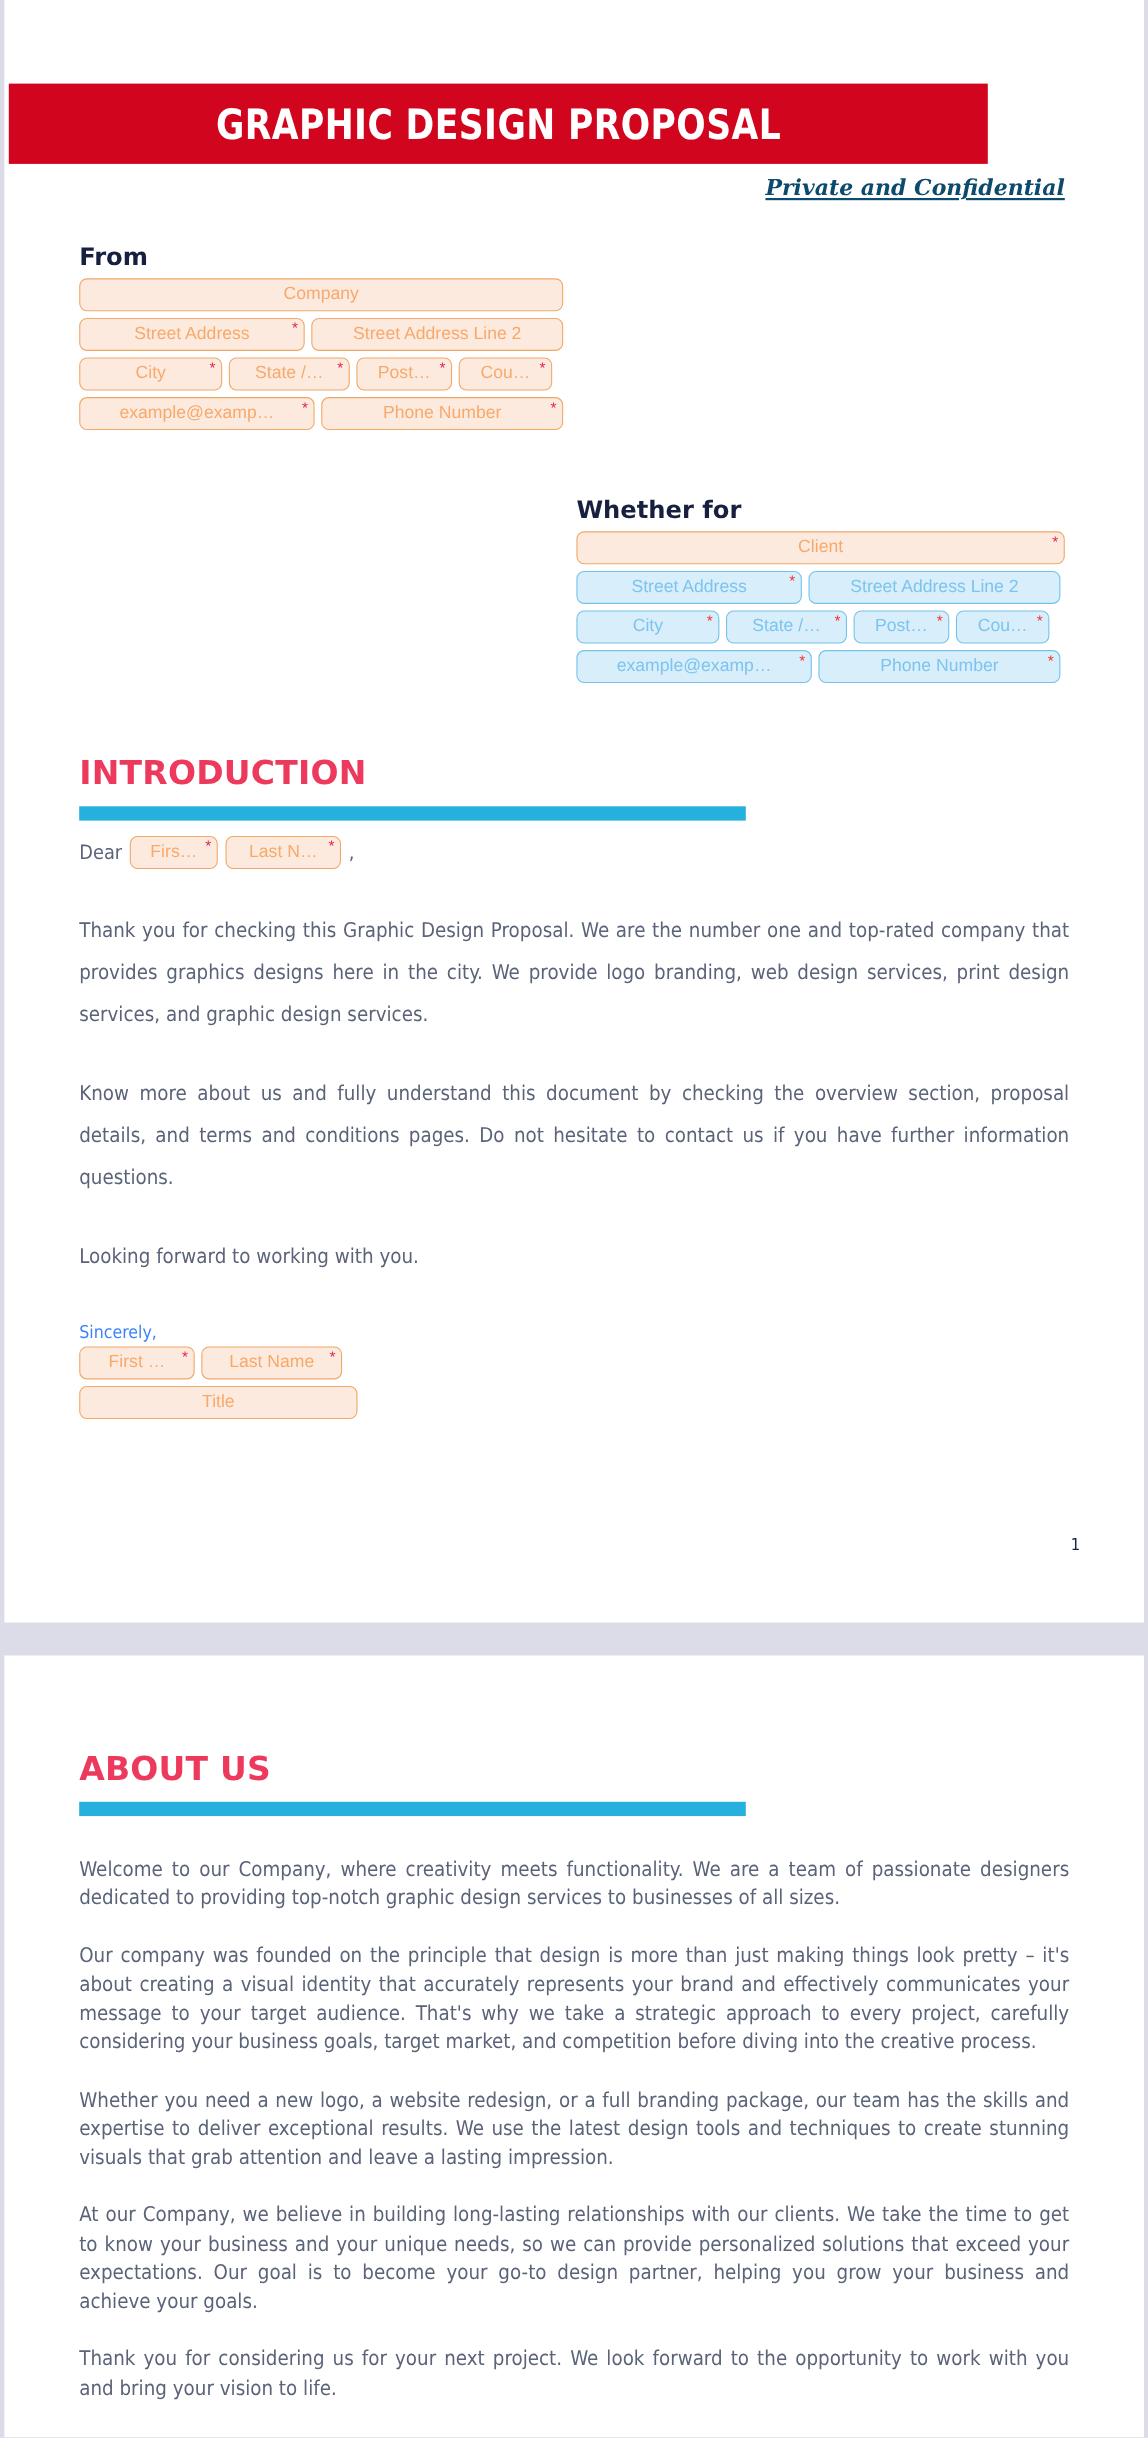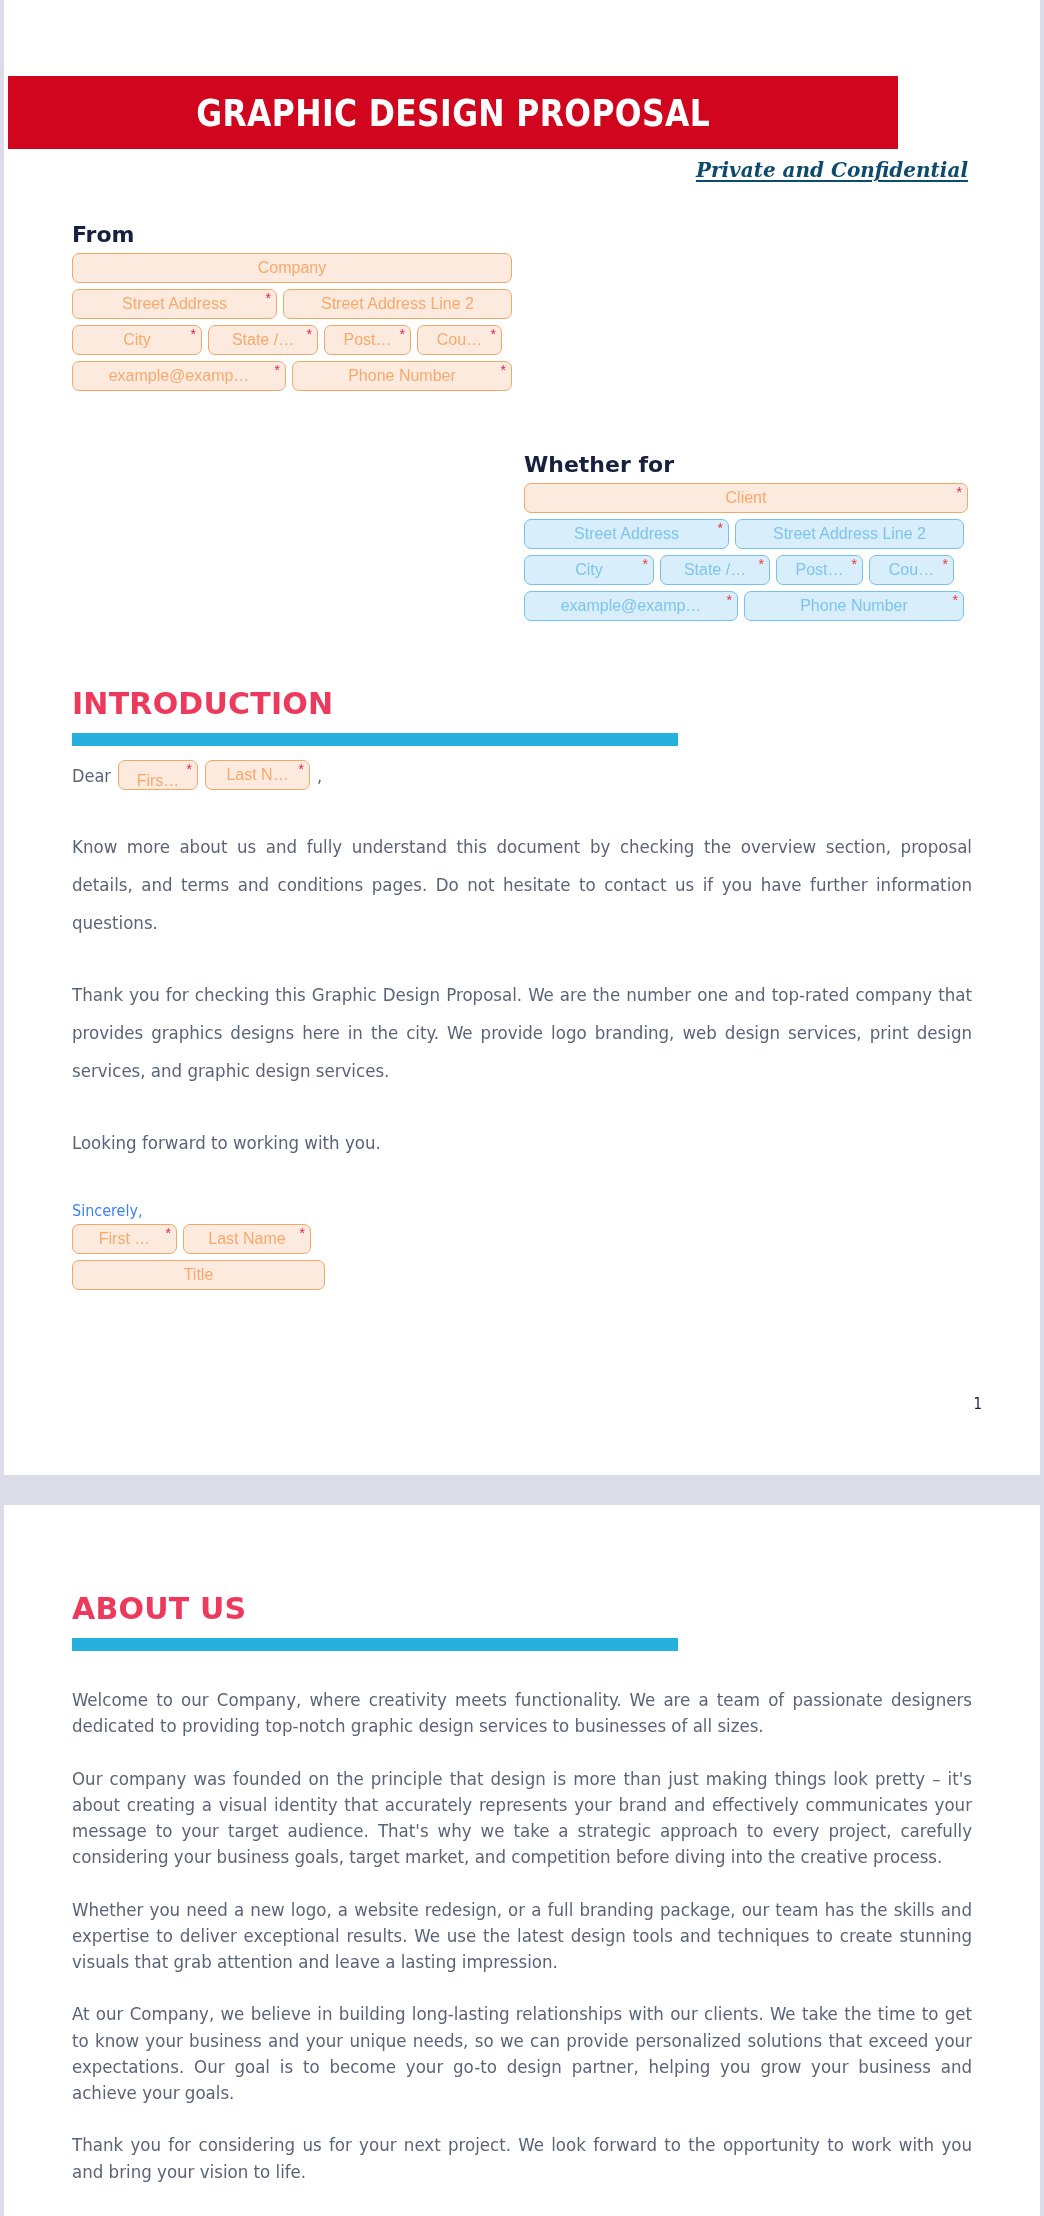--- a/index.html
+++ b/index.html
@@ -303,35 +303,35 @@
           </div>
         </div>
     </div>
 
     <div class="section" style="top:686px;">
       <h2 class="section-title">INTRODUCTION</h2>
       <div class="section-rule"></div>
 
       <div class="salutation">
         <span>Dear</span>
-        <span class="chip orange" style="width: 80px; align-items: flex-end;">
+        <span class="chip orange" style="width: 80px;">
             <span>Firs…</span>
             <span class="req">*</span>
           </span>
         <span class="chip orange" style="width: 105px;">
             <span>Last N…</span>
             <span class="req">*</span>
           </span>
         <span>,</span>
       </div>
 
       <div style="height:38px"></div>
 
+      <p class="body loose">Thank you for checking this Graphic Design Proposal. We are the number one and top-rated company that provides graphics designs here in the city. We provide logo branding, web design services, print design services, and graphic design services.</p>
       <p class="body loose">Know more about us and fully understand this document by checking the overview section, proposal details, and terms and conditions pages. Do not hesitate to contact us if you have further information questions.</p>
-      <p class="body loose">Thank you for checking this Graphic Design Proposal. We are the number one and top-rated company that provides graphics designs here in the city. We provide logo branding, web design services, print design services, and graphic design services.</p>
       <p class="body loose nomargin">Looking forward to working with you.</p>
 
       <div style="height:40px"></div>
 
       <div class="sign-label">Sincerely,</div>
       <div class="field-row">
         <span class="chip orange" style="width: 105px;">
             <span>First …</span>
             <span class="req">*</span>
           </span>

